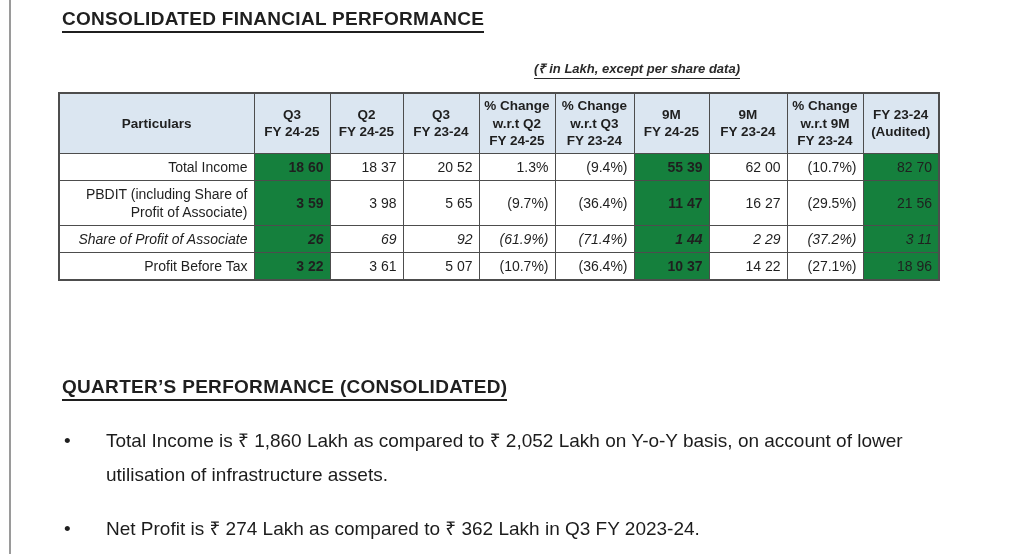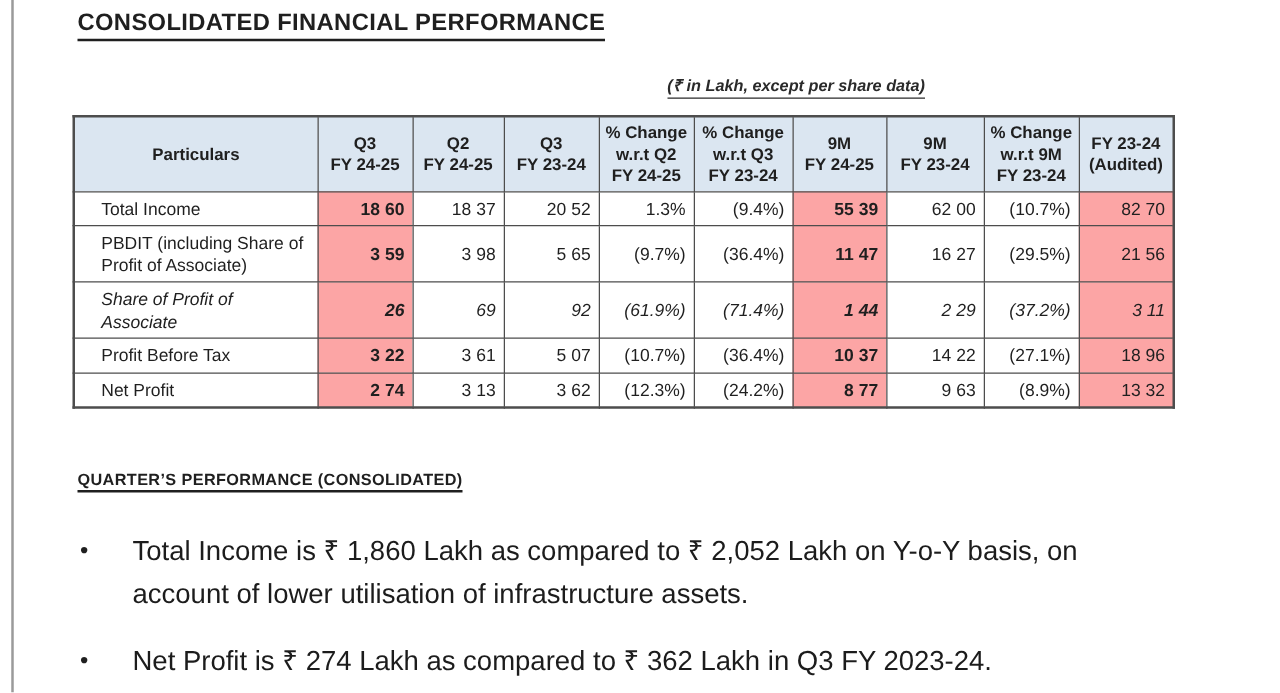--- a/index.html
+++ b/index.html
@@ -68,32 +68,32 @@
     font-size: 13.5px;
   }
   table.fin tbody td {
     padding: 4px 6px;
     line-height: 1.3;
     text-align: right;
     background: #ffffff;
     font-size: 14px;
   }
   table.fin tbody td.label-cell {
-    text-align: left;
-    padding-left: 21px;
-  }
-  table.fin tbody td.hl { background: #fca5a5; }
+    text-align: right;
+    padding-left: 5px;
+  }
+  table.fin tbody td.hl { background: #15803d; }
   table.fin tbody td.boldval { font-weight: bold; }
   table.fin tbody tr.italic-row td { font-style: italic; margin-left: 16px; }
   table.fin tbody tr.h1 td { height: 27px; }
   table.fin tbody tr.h2 td { height: 44px; }
   .section-title {
     position: absolute;
     top: 376px; left: 62px;
-    font-size: 13px;
+    font-size: 19px;
     font-weight: bold;
     letter-spacing: 0.3px;
     border-bottom: 2.5px solid #1f1f1f;
     padding-bottom: 1px;
     white-space: nowrap;
   }
   .bullets {
     position: absolute;
     top: 424px; left: 64px;
     width: 880px;
@@ -103,21 +103,21 @@
     margin-bottom: 20px;
   }
   .bullet-marker {
     width: 42px;
     flex: 0 0 42px;
     font-size: 19px;
     line-height: 34px;
   }
   .bullet-text {
     flex: 1;
-    font-size: 22px;
+    font-size: 19px;
     line-height: 34px;
     color: #1c1c1c;
   }
 </style>
 </head>
 <body>
 
 <div class="page">
 
   <div class="edge-line"></div>
@@ -207,32 +207,20 @@
           <td class="hl boldval">3 22</td>
           <td>3 61</td>
           <td>5 07</td>
           <td>(10.7%)</td>
           <td>(36.4%)</td>
           <td class="hl boldval">10 37</td>
           <td>14 22</td>
           <td>(27.1%)</td>
           <td class="hl">18 96</td>
         </tr>
-        <tr class="h1">
-          <td class="label-cell">Net Profit</td>
-          <td class="hl boldval">2 74</td>
-          <td>3 13</td>
-          <td>3 62</td>
-          <td>(12.3%)</td>
-          <td>(24.2%)</td>
-          <td class="hl boldval">8 77</td>
-          <td>9 63</td>
-          <td>(8.9%)</td>
-          <td class="hl">13 32</td>
-        </tr>
       </tbody>
   </table>
 
   <div class="section-title">QUARTER’S PERFORMANCE (CONSOLIDATED)</div>
 
   <div class="bullets">
       <div class="bullet-item">
         <div class="bullet-marker">•</div>
         <div class="bullet-text">Total Income is ₹ 1,860 Lakh as compared to ₹ 2,052 Lakh on Y-o-Y basis, on account of lower utilisation of infrastructure assets.</div>
       </div>

